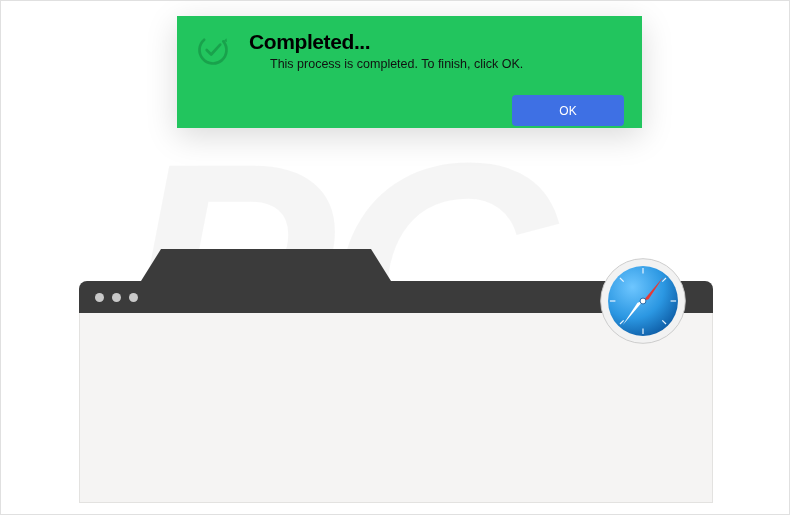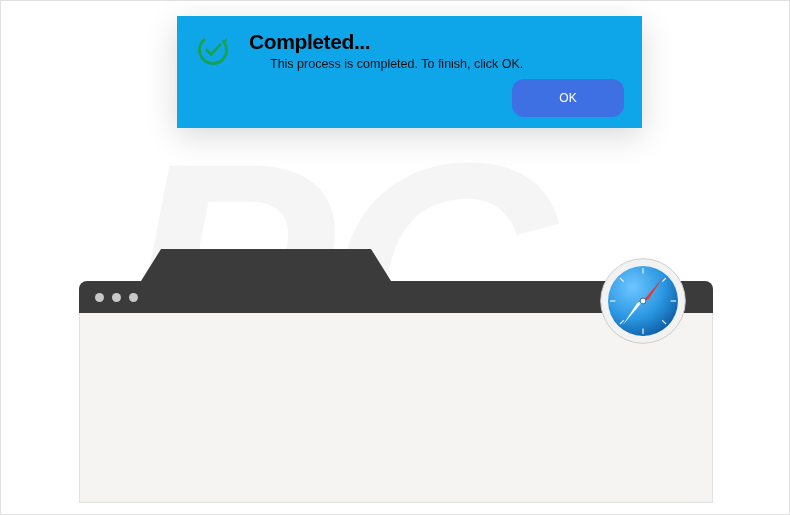--- a/index.html
+++ b/index.html
@@ -39,26 +39,27 @@
     letter-spacing: -4px;
   }
 
   
   .dialog {
     position: absolute;
     top: 15px;
     left: 176px;
     width: 465px;
     height: 112px;
-    background: #0ea5e9;
+    background: #22c55e;
     box-shadow: 0 8px 30px rgba(0,0,0,0.15);
     z-index: 20;
     padding: 14px 18px 12px 18px;
     display: flex;
     flex-direction: column;
+    gap: 16px;
   }
   .dialog-row { display: flex; align-items: flex-start; }
   .dialog-icon {
     width: 36px; height: 36px;
     margin-right: 18px;
     flex-shrink: 0;
     margin-top: 2px;
   }
   .dialog-text { flex: 1; }
   .dialog-title {
@@ -75,23 +76,23 @@
   }
   .dialog-actions {
     display: flex;
     justify-content: flex-end;
     margin-top: 8px;
   }
   .ok-btn {
     background: #3e70e4;
     color: #fff;
     border: none;
-    border-radius: 12px;
+    border-radius: 4px;
     width: 112px;
-    height: 38px;
+    height: 31px;
     font-size: 12px;
     cursor: pointer;
   }
 
   
   .browser {
     position: absolute;
     left: 78px;
     top: 280px;
     width: 634px;

